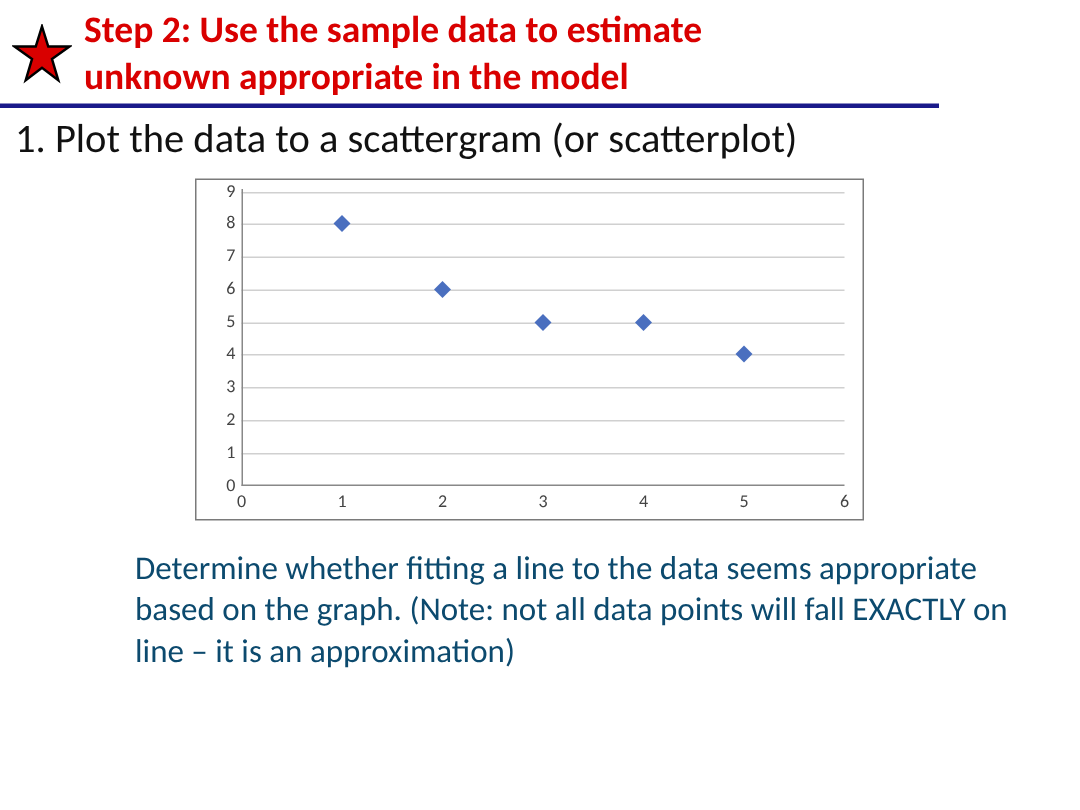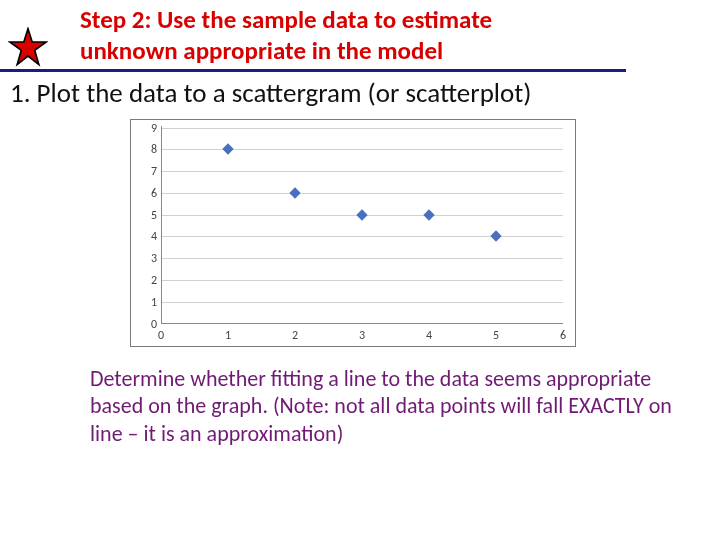--- a/index.html
+++ b/index.html
@@ -6,25 +6,24 @@
     margin: 0;
     padding: 0;
     width: 720px;
     height: 540px;
     font-family: Calibri, Arial, sans-serif;
     background: #fff;
     overflow: hidden;
   }
   .header {
     display: flex;
-    align-items: flex-end;
+    align-items: center;
     padding: 4px 8px 2px 8px;
     border-bottom: 3px solid #1a1a8a;
     width: 610px;
-    gap: 24px;
   }
   .star {
     flex: 0 0 auto;
     margin-right: 8px;
     margin-top: 2px;
   }
   .step-title {
     color: #d90000;
     font-weight: 700;
     font-size: 25px;
@@ -90,21 +89,21 @@
   }
   .marker {
     position: absolute;
     width: 8px;
     height: 8px;
     background: #4a6fbf;
     transform: translate(-50%, -50%) rotate(45deg);
   }
   .caption {
     font-size: 22px;
-    color: #701a75;
+    color: #0c4a6e;
     padding: 18px 40px 10px 90px;
     line-height: 1.25;
   }
 </style>
 </head>
 <body>
 
 <div class="header">
   <svg class="star" width="40" height="40" viewBox="0 0 48 48">
     <polygon points="24,2 29,18 46,18 32,28 37,45 24,35 11,45 16,28 2,18 19,18" fill="#d90000" stroke="#000" stroke-width="2"></polygon>

